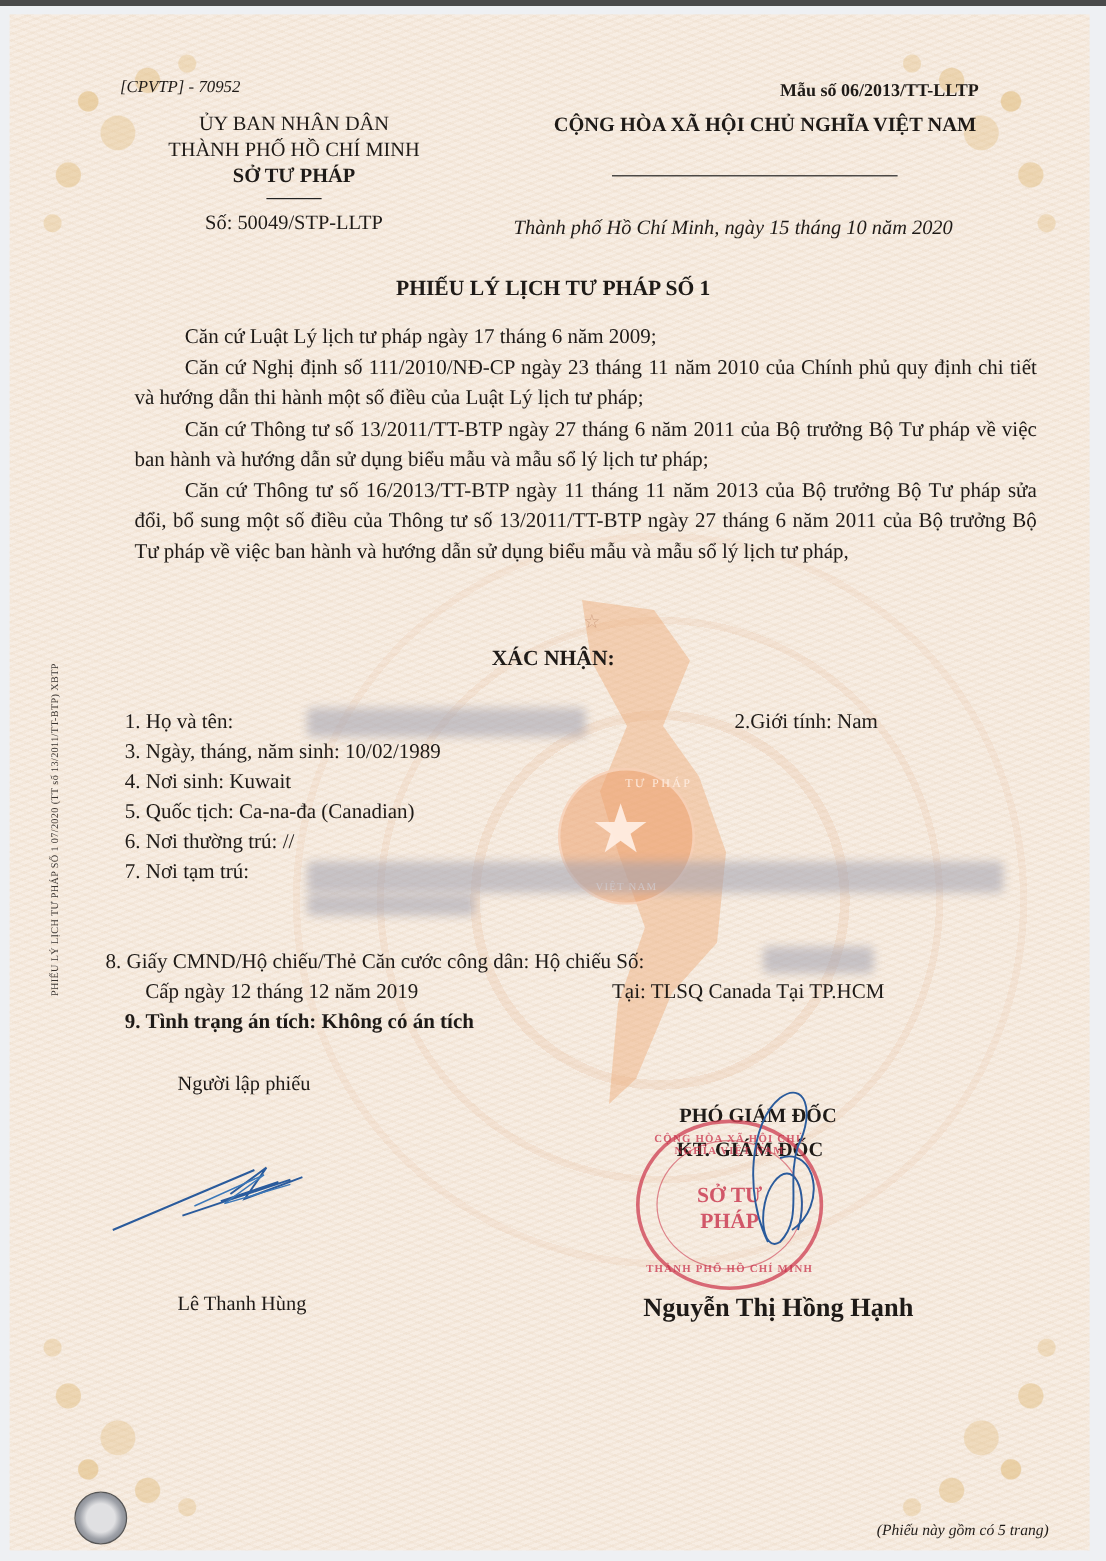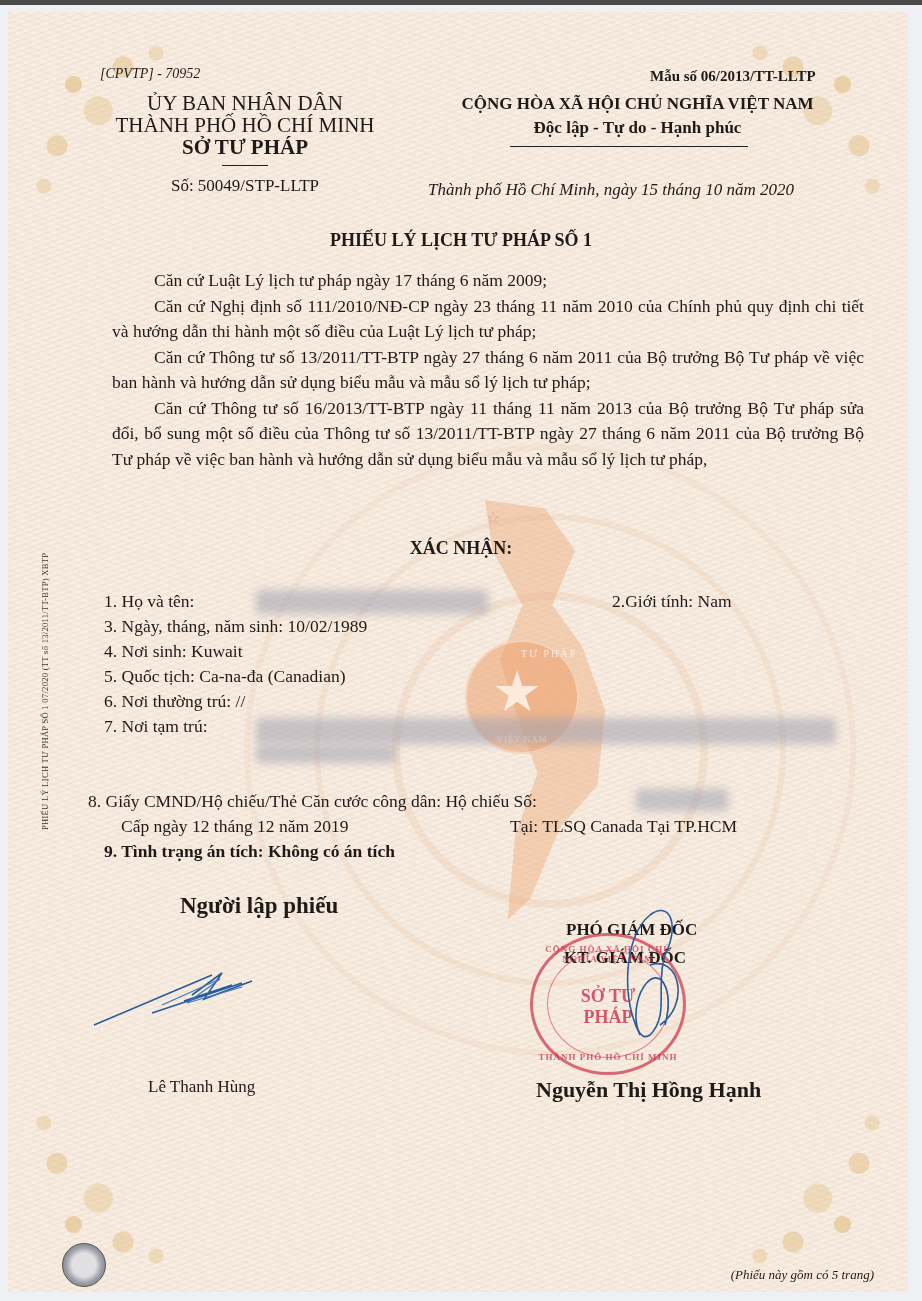--- a/index.html
+++ b/index.html
@@ -52,21 +52,21 @@
   .seal-emblem .star {
     position: absolute; left: 25px; top: 22px; font-size: 56px; color: rgba(255,240,230,0.9); line-height: 1;
   }
   .seal-emblem .ring-top { position: absolute; top: 6px; width: 100%; text-align: right; font-size: 10px; color: rgba(255,240,230,0.9); letter-spacing: 2px; }
   .seal-emblem .ring-bot { position: absolute; bottom: 8px; width: 100%; text-align: center; font-size: 9px; color: rgba(255,240,230,0.9); letter-spacing: 1px; }
   .small-star { position: absolute; left: 486px; top: 508px; font-size: 16px; color: rgba(200,150,120,0.7); }
 
   .abs { position: absolute; white-space: nowrap; }
   .ref-code { left: 100px; top: 66px; font-size: 14px; font-style: italic; }
   .form-no { left: 650px; top: 68px; font-size: 15px; font-weight: bold; }
-  .left-head { left: 100px; top: 92px; width: 290px; text-align: center; font-size: 21px; line-height: 22px; }
+  .left-head { left: 100px; top: 92px; width: 290px; text-align: center; font-size: 17px; line-height: 22px; }
   .left-head .bold { font-weight: bold; }
   .left-rule { position: absolute; left: 222px; top: 165px; width: 46px; border-top: 1.5px solid #222; }
   .doc-no { left: 100px; top: 176px; width: 290px; text-align: center; font-size: 17px; }
   .right-head { left: 425px; top: 92px; width: 425px; text-align: center; font-weight: bold; line-height: 24px; }
   .right-head .l1 { font-size: 17px; }
   .right-head .l2 { font-size: 17px; }
   .right-rule { position: absolute; left: 510px; top: 146px; width: 238px; border-top: 1.5px solid #222; }
   .date-line { left: 428px; top: 180px; font-size: 17px; font-style: italic; text-align: center; }
 
   .title { left: 0; top: 230px; width: 922px; text-align: center; font-size: 18px; font-weight: bold; }
@@ -87,21 +87,21 @@
   .f6 { left: 104px; top: 691px; }
   .f7 { left: 104px; top: 716px; }
   .b-addr1 { left: 256px; top: 718px; width: 580px; height: 26px; }
   .b-addr2 { left: 256px; top: 745px; width: 140px; height: 18px; }
   .f8 { left: 88px; top: 791px; }
   .b-pass { left: 636px; top: 789px; width: 92px; height: 22px; }
   .f8b { left: 121px; top: 816px; }
   .f8c { left: 510px; top: 816px; }
   .f9 { left: 104px; top: 841px; font-weight: bold; }
 
-  .sig-left-label { left: 148px; top: 893px; font-size: 23px; font-weight: bold; margin-left: 32px; }
+  .sig-left-label { left: 148px; top: 893px; font-size: 17px; font-weight: normal; }
   .sig-right-l1 { left: 564px; top: 948px; font-size: 17px; font-weight: bold; }
   .sig-right-l2 { left: 566px; top: 920px; font-size: 17px; font-weight: bold; }
   .signer-left { left: 148px; top: 1077px; font-size: 17px; font-weight: normal; }
   .signer-right { left: 536px; top: 1077px; font-size: 22px; font-weight: bold; }
 
   .stamp {
     position: absolute; left: 530px; top: 933px; width: 150px; height: 136px; border-radius: 50%;
     border: 3px solid rgba(205,60,80,0.75);
   }
   .stamp::after {
@@ -154,21 +154,20 @@
 <div class="abs left-head">
   <div>ỦY BAN NHÂN DÂN</div>
   <div>THÀNH PHỐ HỒ CHÍ MINH</div>
   <div class="bold">SỞ TƯ PHÁP</div>
 </div>
 <div class="left-rule"></div>
 <div class="abs doc-no">Số: 50049/STP-LLTP</div>
 
 <div class="abs right-head">
   <div class="l1">CỘNG HÒA XÃ HỘI CHỦ NGHĨA VIỆT NAM</div>
-  <div class="l2">Độc lập - Tự do - Hạnh phúc</div>
 </div>
 <div class="right-rule"></div>
 <div class="abs date-line">Thành phố Hồ Chí Minh,  ngày 15 tháng 10 năm 2020</div>
 
 <div class="abs title">PHIẾU LÝ LỊCH TƯ PHÁP SỐ 1</div>
 
 <div class="abs body-text">
   <p>Căn cứ Luật Lý lịch tư pháp ngày 17 tháng 6 năm 2009;</p>
   <p>Căn cứ Nghị định số 111/2010/NĐ-CP ngày 23 tháng 11 năm 2010 của Chính phủ quy định chi tiết và hướng dẫn thi hành một số điều của Luật Lý lịch tư pháp;</p>
   <p>Căn cứ Thông tư số 13/2011/TT-BTP ngày 27 tháng 6 năm 2011 của Bộ trưởng Bộ Tư pháp về việc ban hành và hướng dẫn sử dụng biểu mẫu và mẫu sổ lý lịch tư pháp;</p>

